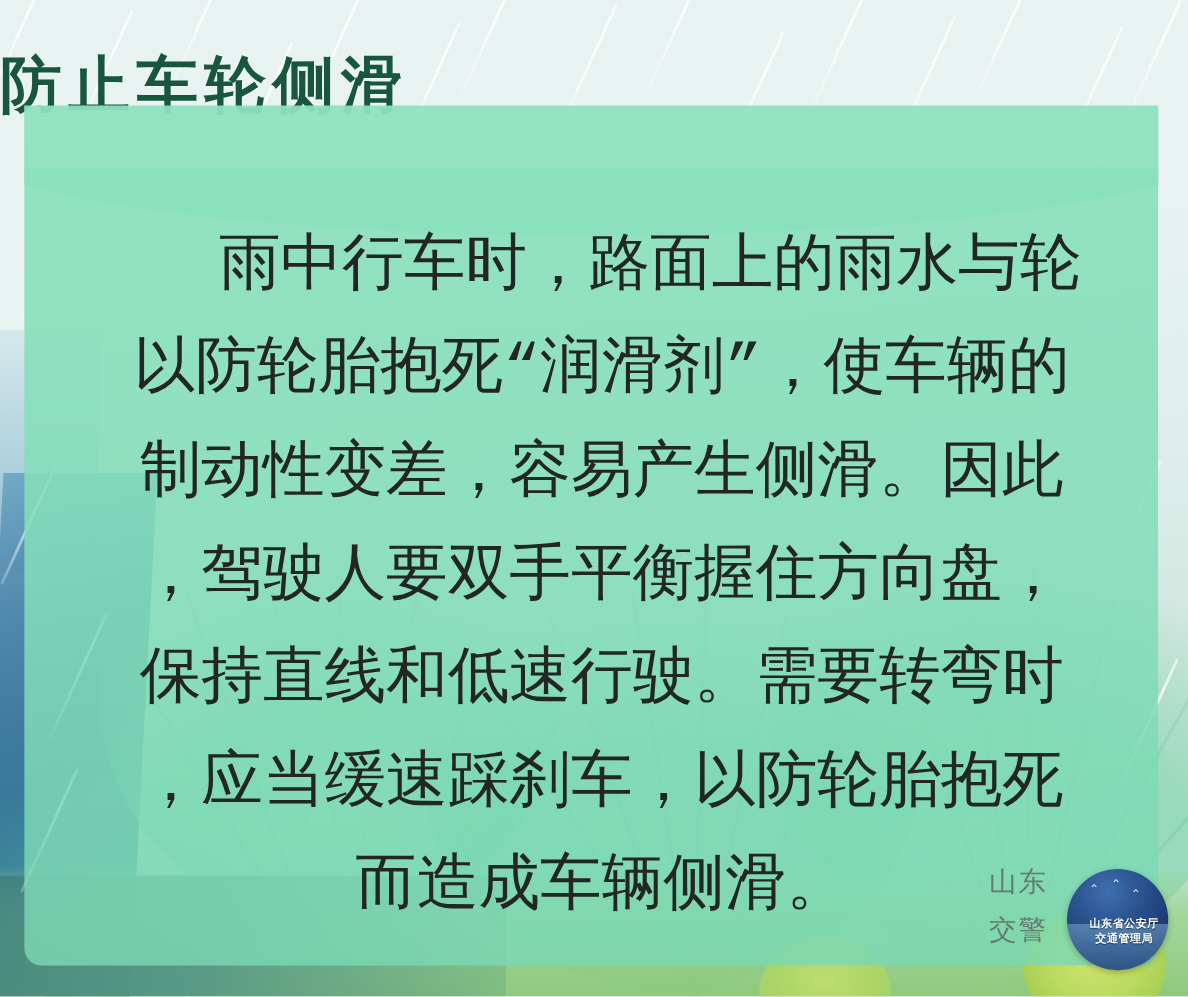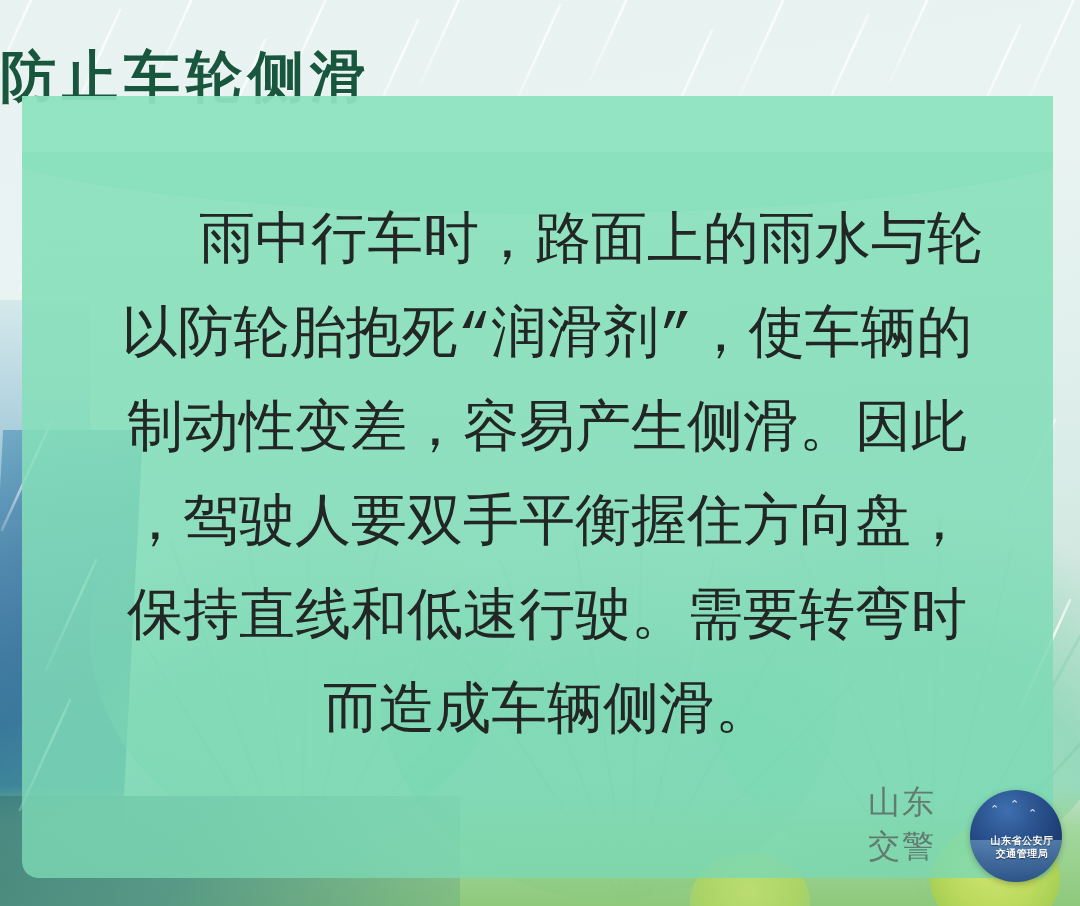--- a/index.html
+++ b/index.html
@@ -104,22 +104,22 @@
     font-family:Liberation Mono, monospace;
     font-size:56px;line-height:94px;letter-spacing:0px;
     font-weight:500;
     text-align:center;
   }
   #bodytext .ln{white-space:nowrap;display:block;}
   #bodytext .ln.indent{text-indent:88px;}
 
   
   #wm{
-    position:absolute;right:140px;bottom:38px;width:72px;text-align:left;
-    color:#5d6b66;font-size:32px;line-height:44px;letter-spacing:2px;
+    position:absolute;right:127px;bottom:38px;width:72px;text-align:right;
+    color:#5d6b66;font-size:25px;line-height:44px;letter-spacing:2px;
     font-family:"DejaVu Sans","Liberation Sans",sans-serif;
     opacity:.85;
   }
   #badge{
     position:absolute;right:18px;bottom:24px;width:92px;height:92px;border-radius:50%;
     background:radial-gradient(circle at 40% 22%, #3f6fb0 0%, #2e5894 28%, #1f3f78 60%, #17305e 100%);
     box-shadow:0 2px 6px rgba(0,0,0,.25);
     overflow:hidden;
   }
   #badge .water{
@@ -229,20 +229,21 @@
     <div id="card-cap"></div>
     <div id="card-body"></div>
   </div>
 
   <div id="bodytext">
     <span class="ln indent">雨中行车时，路面上的雨水与轮</span>
     <span class="ln">以防轮胎抱死“润滑剂”，使车辆的</span>
     <span class="ln">制动性变差，容易产生侧滑。因此</span>
     <span class="ln">，驾驶人要双手平衡握住方向盘，</span>
     <span class="ln">保持直线和低速行驶。需要转弯时</span>
+    <span class="ln">，应当缓速踩刹车，以防轮胎抱死</span>
     <span class="ln">而造成车辆侧滑。</span>
   </div>
 
   <div id="wm">
     <div>山东</div>
     <div>交警</div>
   </div>
 
   <div id="badge">
     <div class="water"></div>

